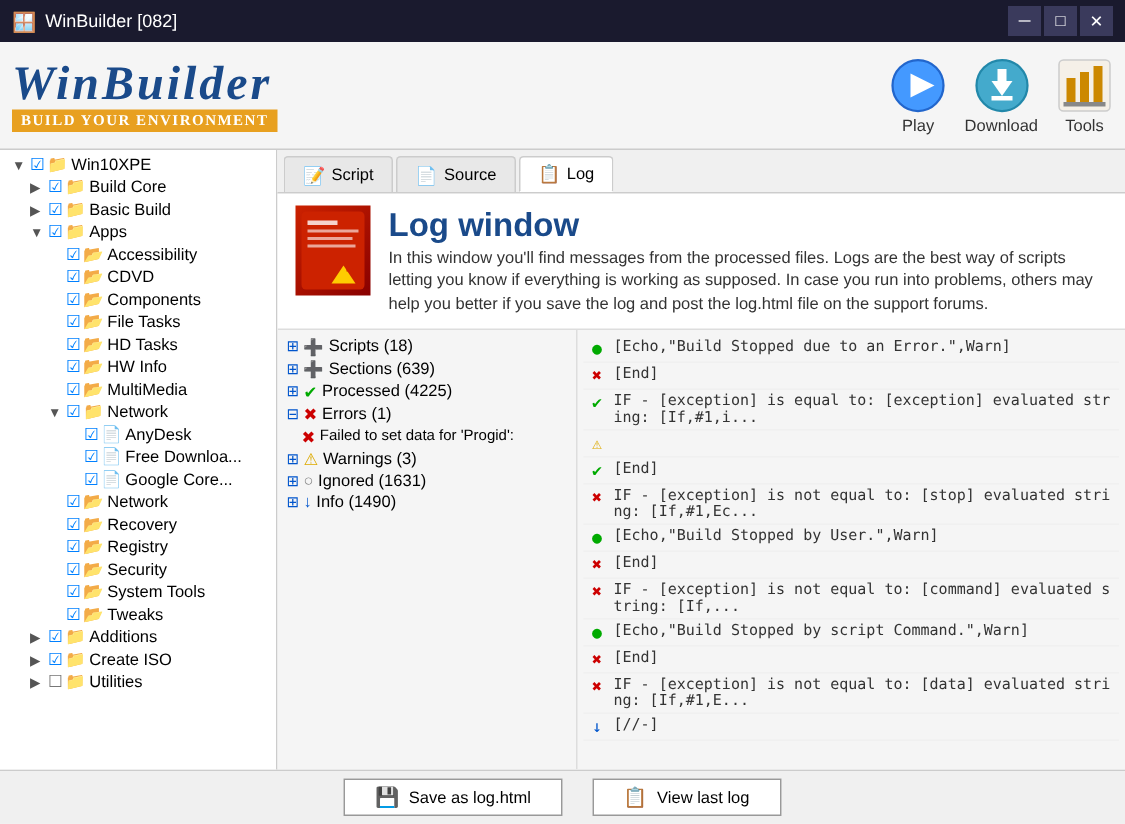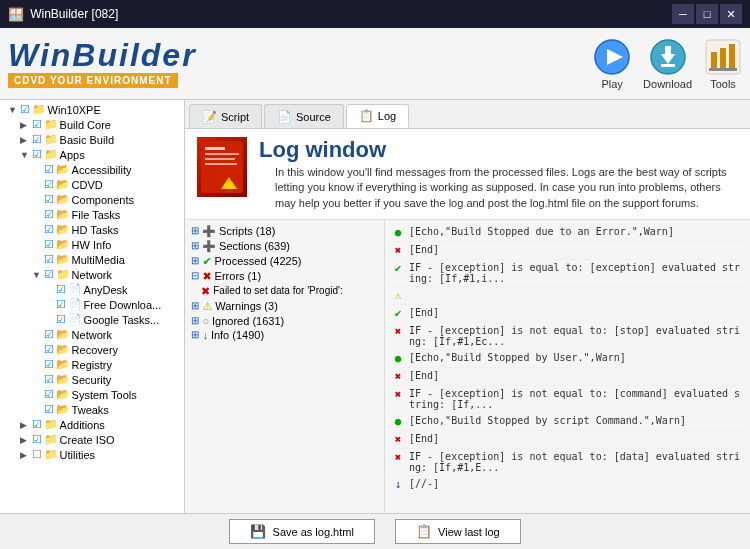--- a/index.html
+++ b/index.html
@@ -31,21 +31,21 @@
     
     .toolbar {
       background: #f5f5f5;
       border-bottom: 1px solid #ccc;
       display: flex;
       align-items: center;
       padding: 4px 8px;
       gap: 8px;
       height: 72px;
     }
-    .logo-area { flex: 1; }
+    .logo-area { flex: 1; font-family: Liberation Serif, serif; }
     .logo-text {
       font-size: 32px;
       font-weight: bold;
       color: #1a4a8a;
       letter-spacing: 2px;
       font-style: italic;
       line-height: 1;
     }
     .logo-subtitle {
       background: #e8a020;
@@ -94,21 +94,21 @@
       background: #e8e8e8; cursor: pointer; font-size: 11px;
       display: flex; align-items: center; gap: 4px; border-radius: 3px 3px 0 0; margin-right: 2px;
     }
     .tab.active { background: white; border-bottom: 1px solid white; }
     .log-header {
       padding: 8px 12px; display: flex; align-items: flex-start; gap: 12px;
       border-bottom: 1px solid #ddd; background: white;
     }
     .log-image { width: 50px; height: 60px; background: linear-gradient(135deg, #cc2200, #880000); display: flex; align-items: center; justify-content: center; flex-shrink: 0; }
     .log-title { font-size: 22px; color: #1a4a8a; font-weight: bold; }
-    .log-desc { font-size: 11px; color: #333; line-height: 1.4; margin-top: 2px; margin-left: 16px; }
+    .log-desc { font-size: 11px; color: #333; line-height: 1.4; margin-top: 2px; }
 
     .log-main { flex: 1; display: flex; flex-direction: column; overflow: hidden; }
 
     .log-split { display: flex; flex: 1; overflow: hidden; }
     .log-left { width: 200px; border-right: 1px solid #ddd; overflow-y: auto; padding: 4px; font-size: 11px; }
     .log-right { flex: 1; overflow-y: auto; padding: 4px; font-size: 11px; font-family: monospace; }
 
     .log-entry { display: flex; align-items: flex-start; gap: 3px; padding: 1px 2px; cursor: pointer; }
     .log-indent { padding-left: 12px; }
 
@@ -142,21 +142,21 @@
   <div class="title-bar-controls">
     <button class="title-btn">─</button>
     <button class="title-btn">□</button>
     <button class="title-btn close">✕</button>
   </div>
 </div>
 
 <div class="toolbar">
   <div class="logo-area">
     <div class="logo-text">WinBuilder</div>
-    <div class="logo-subtitle">CDVD YOUR ENVIRONMENT</div>
+    <div class="logo-subtitle">BUILD YOUR ENVIRONMENT</div>
   </div>
   <div class="toolbar-buttons">
     <button class="toolbar-btn">
       <div class="tb-icon play-icon">
         <svg width="38" height="38" viewBox="0 0 38 38">
           <circle cx="19" cy="19" r="17" fill="#4499ff" stroke="#2266cc" stroke-width="1.5"></circle>
           <polygon points="14,11 30,19 14,27" fill="white"></polygon>
         </svg>
       </div>
       <span>Play</span>
@@ -271,21 +271,21 @@
     <div class="tree-item indent-4">
       <span class="expand-icon"> </span>
       <span style="color:#0080ff;">☑</span>
       <span>📄</span>
       <span>Free Downloa...</span>
     </div>
     <div class="tree-item indent-4">
       <span class="expand-icon"> </span>
       <span style="color:#0080ff;">☑</span>
       <span>📄</span>
-      <span>Google Tasks...</span>
+      <span>Google Core...</span>
     </div>
     <div class="tree-item indent-3">
       <span class="expand-icon"> </span>
       <span style="color:#0080ff;">☑</span>
       <span>📂</span>
       <span>Network</span>
     </div>
     <div class="tree-item indent-3">
       <span class="expand-icon"> </span>
       <span style="color:#0080ff;">☑</span>

